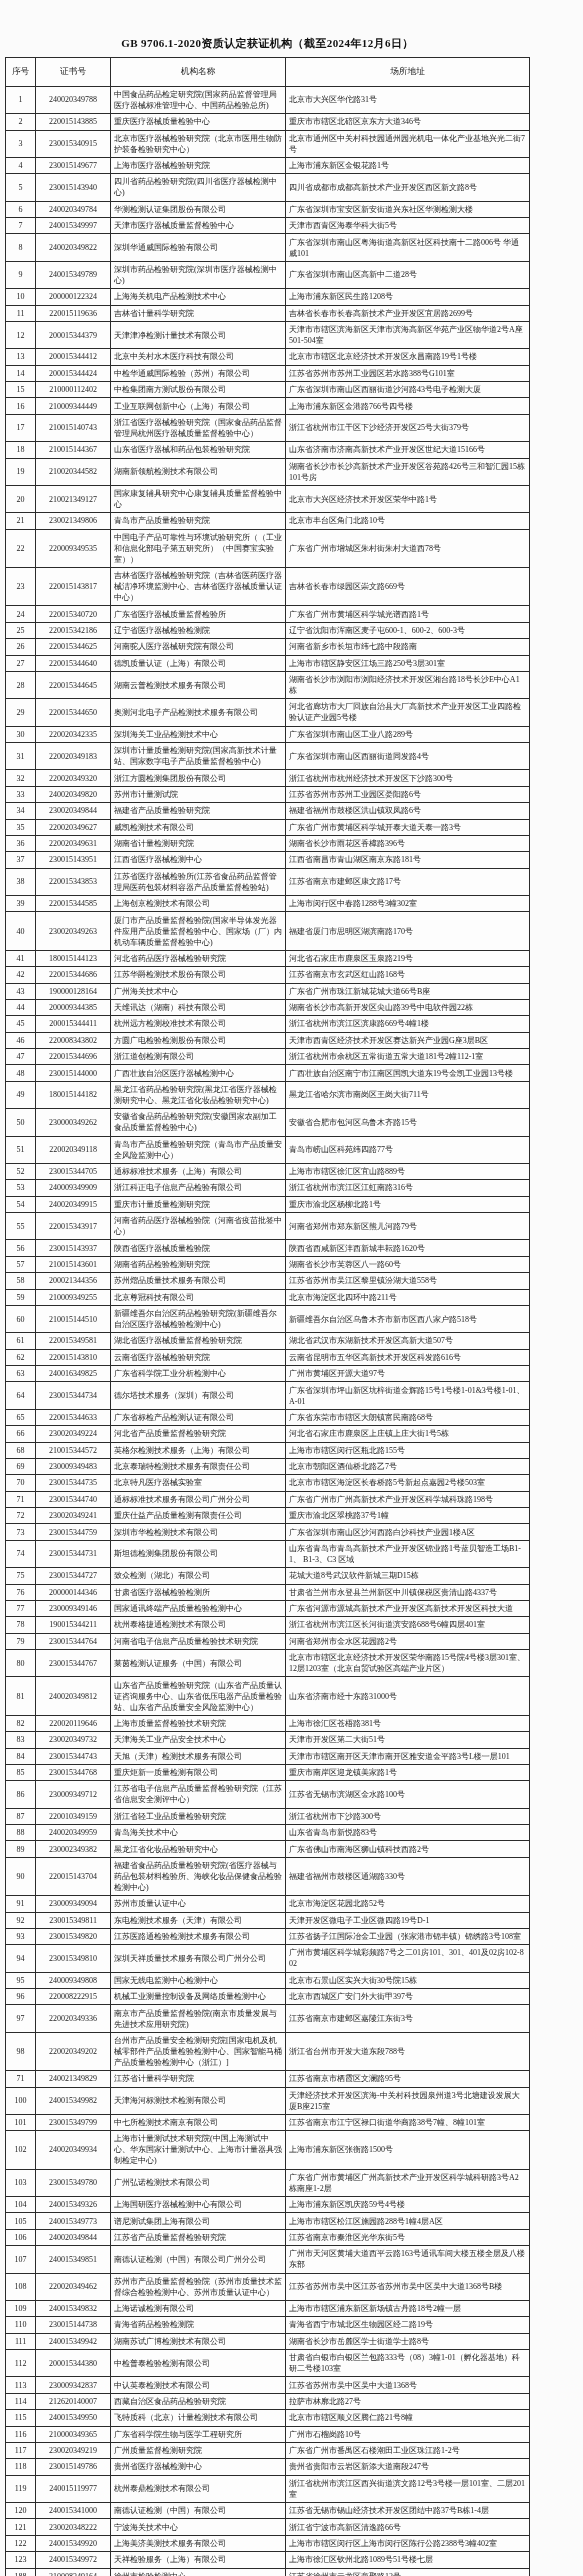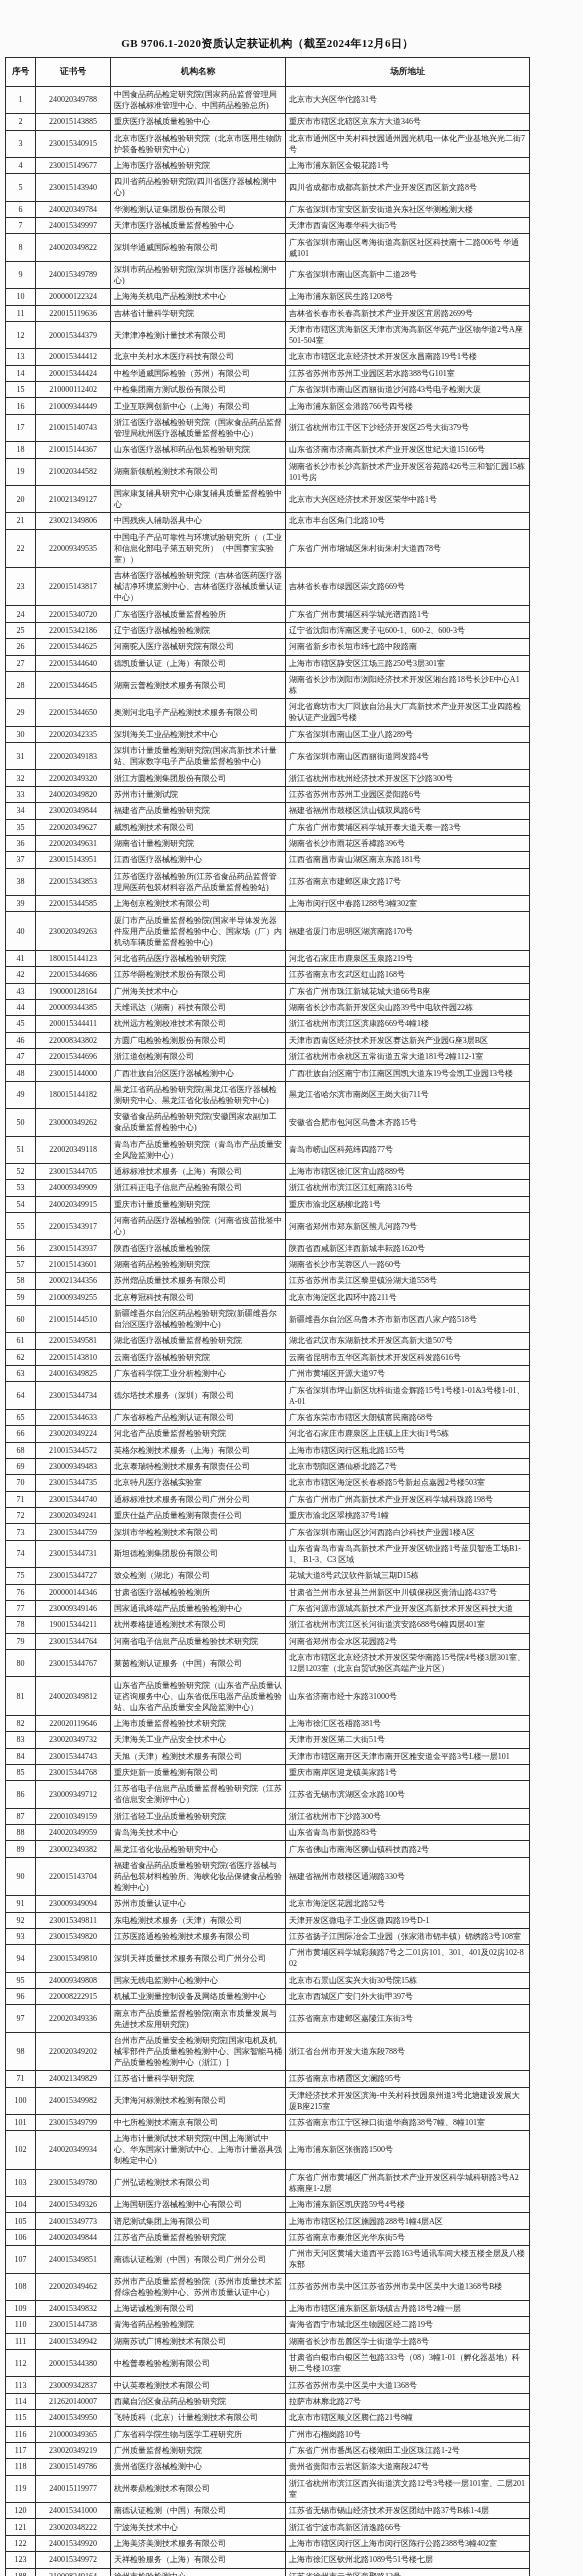--- a/index.html
+++ b/index.html
@@ -22,21 +22,21 @@
     width: 100%;
     border-collapse: collapse;
     table-layout: fixed;
     background: #fdfdfd;
     border: 1.5px solid #2b2b2b;
   }
   .cert-table th {
     border: 0.7px solid #2b2b2b;
     border-bottom: 1.5px solid #2b2b2b;
     font-size: 8.7px;
-    font-weight: bold;
+    font-weight: normal;
     padding: 8px 1.5px;
     text-align: center;
     color: #222;
   }
   .cert-table td {
     border: 0.7px solid #2b2b2b;
     border-top: 1.5px solid #2b2b2b;
     font-size: 8px;
     line-height: 11px;
     padding: 2.2px 2.9px;
@@ -189,21 +189,21 @@
   </tr>
         <tr>
     <td class="c-no">20</td>
     <td class="c-cert">210021349127</td>
     <td class="c-name">国家康复辅具研究中心康复辅具质量监督检验中心</td>
     <td class="c-addr">北京市大兴区经济技术开发区荣华中路1号</td>
   </tr>
         <tr>
     <td class="c-no">21</td>
     <td class="c-cert">230021349806</td>
-    <td class="c-name">中国残疾人辅助器具中心</td>
+    <td class="c-name">青岛市产品质量检验研究院</td>
     <td class="c-addr">北京市丰台区角门北路10号</td>
   </tr>
         <tr>
     <td class="c-no">22</td>
     <td class="c-cert">220009349535</td>
     <td class="c-name">中国电子产品可靠性与环境试验研究所（（工业和信息化部电子第五研究所）（中国赛宝实验室））</td>
     <td class="c-addr">广东省广州市增城区朱村街朱村大道西78号</td>
   </tr>
         <tr>
     <td class="c-no">23</td>

